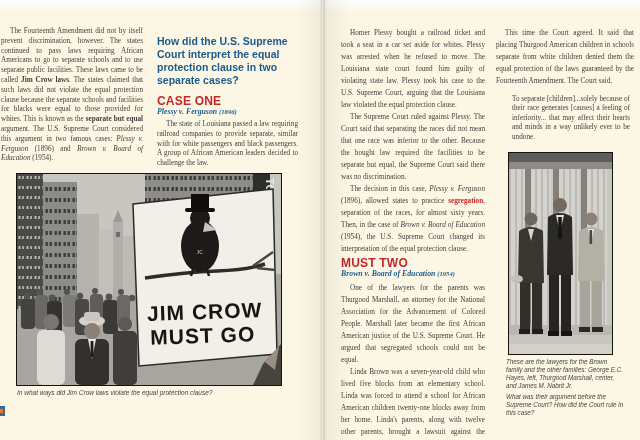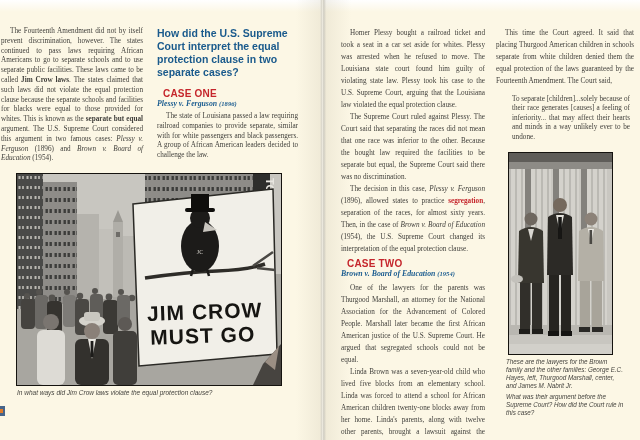--- a/index.html
+++ b/index.html
@@ -21,23 +21,23 @@
   .col3{left:341px;top:27px;width:144px;}
   .col4{left:496px;top:27px;width:138px;}
 
   p.body{font-size:7.2px;line-height:9.8px;text-align:justify;text-indent:9px;margin:0;}
   .col3 p.body,.col4 p.body{line-height:12px;}
   .b{font-weight:bold;}
   .i{font-style:italic;}
   .red{color:#c5262c;font-weight:bold;}
 
   .heading{font-family:"Liberation Sans",sans-serif;font-weight:bold;font-size:10.5px;
-           line-height:13px;color:#1a5a8c;margin:0 0 10px 0;}
-  .case-label{font-family:"Liberation Sans",sans-serif;font-weight:bold;font-size:10px;
-              line-height:9px;color:#c5262c;letter-spacing:.2px;margin:4px 0 1px 6px;}
+           line-height:13px;color:#1a5a8c;margin:8px 0 10px 0;}
+  .case-label{font-family:"Liberation Sans",sans-serif;font-weight:bold;font-size:12px;
+              line-height:9px;color:#c5262c;letter-spacing:.2px;margin:4px 0 1px 0;}
   .case-name{font-weight:bold;font-style:italic;font-size:7.8px;line-height:10px;
              color:#1d5e91;margin:0 0 3px 0;}
   .case-name .yr{font-size:6.6px;}
   .quote{font-size:7.2px;line-height:9.4px;text-align:justify;margin:8px 4px 0 16px;}
 
   .photo-frame{position:absolute;border:1px solid #15130f;background:#b8b6b0;overflow:hidden;}
   .photo1{left:16px;top:173px;width:264px;height:211px;}
   .photo2{left:508px;top:152px;width:103px;height:201px;}
   .caption{position:absolute;font-family:"Liberation Sans",sans-serif;font-style:italic;
            color:#45443f;}
@@ -168,21 +168,21 @@
       <polygon points="246,190 264,170 264,211 236,211" fill="#474440"></polygon>
       <polygon points="248,188 262,172 258,196" fill="#9b8f84"></polygon>
     </svg>
   </div>
   <div class="caption caption1">In what ways did Jim Crow laws violate the equal protection clause?</div>
 
   <div class="col col3">
     <p class="body">Homer Plessy bought a railroad ticket and took a seat in a car set aside for whites. Plessy was arrested when he refused to move. The Louisiana state court found him guilty of violating state law. Plessy took his case to the U.S. Supreme Court, arguing that the Louisiana law violated the equal protection clause.</p>
     <p class="body">The Supreme Court ruled against Plessy. The Court said that separating the races did not mean that one race was inferior to the other. Because the bought law required the facilities to be separate but equal, the Supreme Court said there was no discrimination.</p>
     <p class="body"><span>The decision in this case, </span><span class="i">Plessy v. Ferguson</span><span> (1896), allowed states to practice </span><span class="red">segregation</span><span>, separation of the races, for almost sixty years. Then, in the case of </span><span class="i">Brown v. Board of Education</span><span> (1954), the U.S. Supreme Court changed its interpretation of the equal protection clause.</span></p>
-    <p class="case-label">CASE TWO</p>
+    <p class="case-label">MUST TWO</p>
     <p class="case-name"><span>Brown v. Board of Education </span><span class="yr">(1954)</span></p>
     <p class="body">One of the lawyers for the parents was Thurgood Marshall, an attorney for the National Association for the Advancement of Colored People. Marshall later became the first African American justice of the U.S. Supreme Court. He argued that segregated schools could not be equal.</p>
     <p class="body">Linda Brown was a seven-year-old child who lived five blocks from an elementary school. Linda was forced to attend a school for African American children twenty-one blocks away from her home. Linda's parents, along with twelve other parents, brought a lawsuit against the school board of Topeka, Kansas, saying their children had been deprived of equal protection of the law.</p>
   </div>
 
   <div class="col col4">
     <p class="body">This time the Court agreed. It said that placing Thurgood American children in schools separate from white children denied them the equal protection of the laws guaranteed by the Fourteenth Amendment. The Court said,</p>
     <p class="quote">To separate [children]...solely because of their race generates [causes] a feeling of inferiority... that may affect their hearts and minds in a way unlikely ever to be undone.</p>
   </div>
 

